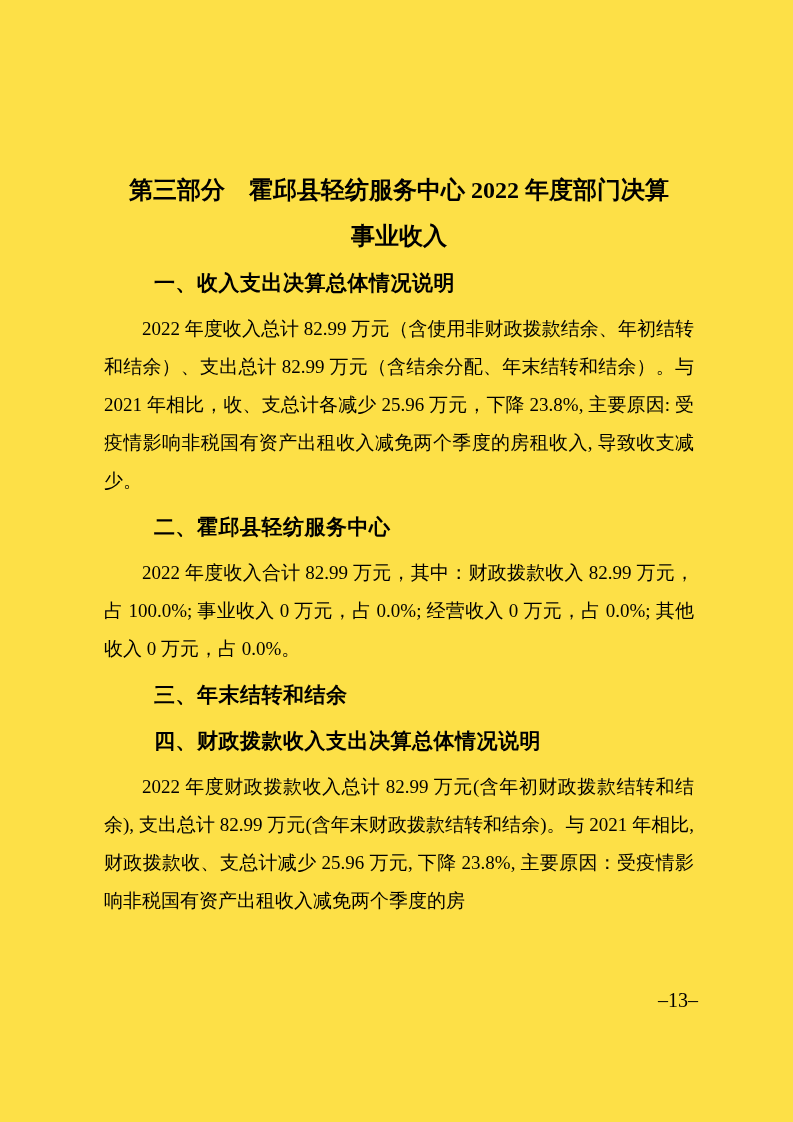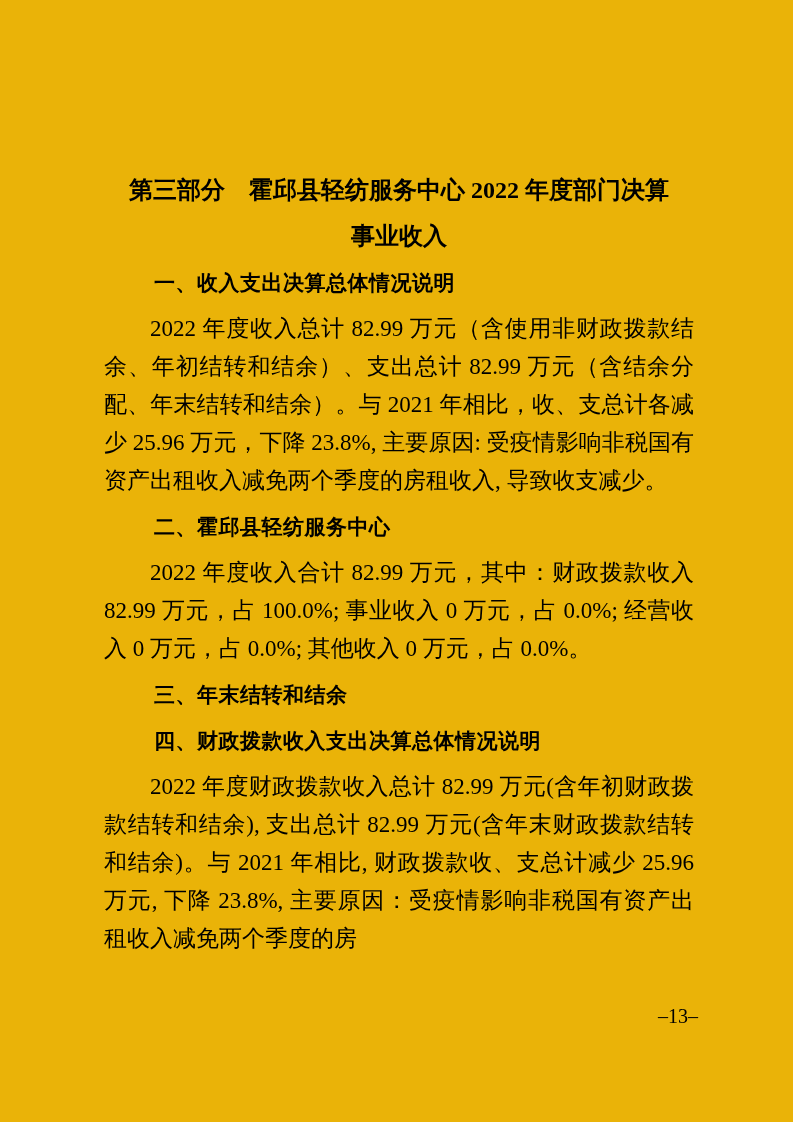--- a/index.html
+++ b/index.html
@@ -4,21 +4,21 @@
 <style>
   html, body {
     margin: 0;
     padding: 0;
     background: #e8e8e8;
   }
   .page {
     position: relative;
     width: 793px;
     height: 1122px;
-    background: #eab308;
+    background: #fde047;
     overflow: hidden;
     color: #000000;
   }
   .content {
     position: absolute;
     left: 104px;
     top: 170px;
     width: 590px;
   }
   .doc-title {
@@ -33,36 +33,35 @@
     font-family: "Liberation Sans", "DejaVu Sans", sans-serif;
     font-weight: bold;
     font-size: 21px;
     line-height: 38px;
     text-indent: 2em;
     margin: 8px;
     letter-spacing: 0.5px;
   }
   .para {
     font-family: "Liberation Serif", "DejaVu Serif", serif;
-    font-size: 23px;
+    font-size: 19px;
     line-height: 38px;
     text-indent: 2em;
     text-align: justify;
     margin: 0;
   }
   .page-number {
     position: absolute;
     top: 988px;
     left: 648px;
     width: 60px;
     text-align: center;
     font-family: "Liberation Serif", "DejaVu Serif", serif;
     font-size: 20px;
     line-height: 24px;
-    margin-top: 16px;
   }
 </style>
 </head>
 <body>
 
 <div class="page">
   <div class="content">
 
     <div class="title-block">
       <h1 class="doc-title">第三部分　霍邱县轻纺服务中心 2022 年度部门决算</h1>

